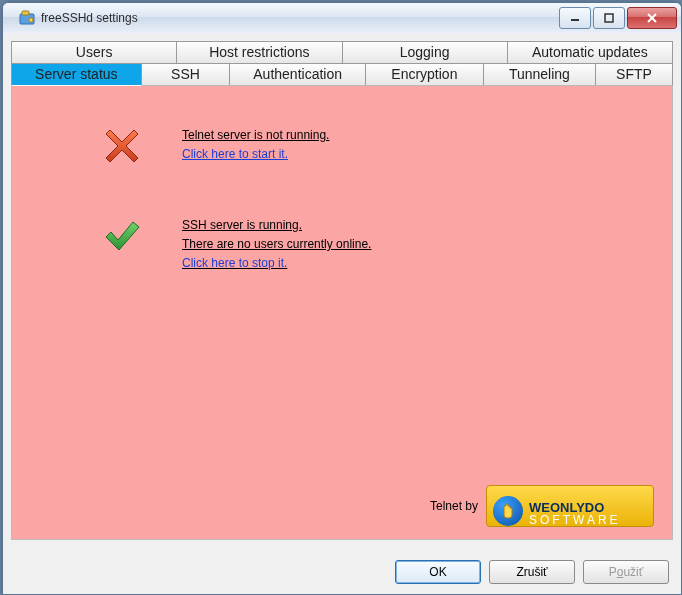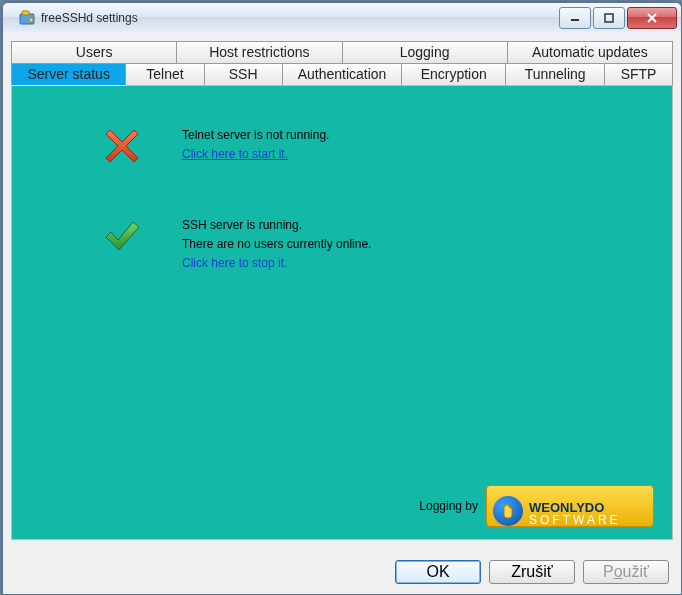--- a/index.html
+++ b/index.html
@@ -14,36 +14,36 @@
   .tabframe{background:#fff;border:1px solid #bbb;height:calc(100% - 48px);position:relative;}
   
   .tabs-row{display:flex;position:relative;}
   .tabs-row.top{position:absolute;top:-44px;left:0;right:0;}
   .tabs-row.bottom{position:absolute;top:-22px;left:0;right:0;}
   .tab{flex:1;height:21px;border:1px solid #9a9a9a;border-bottom:1px solid #9a9a9a;background:linear-gradient(to bottom,#fdfdfd,#e7e7e7);text-align:center;line-height:21px;font-size:14px;color:#222;margin-left:-1px;}
   .tab:first-child{margin-left:0;}
   .tab.active{background:#0ea5e9;border-bottom:1px solid #fff;z-index:3;position:relative;}
   .tabhost{position:relative;margin-top:44px;height:calc(100% - 44px);}
   
-  .content{position:absolute;top:0;left:0;right:0;bottom:0;padding:40px 41px 0 30px;background:#14b8a6;}
+  .content{position:absolute;top:0;left:0;right:0;bottom:0;padding:40px 41px 0 30px;background:#fca5a5;text-decoration:underline;}
   .status-row{display:flex;align-items:flex-start;margin-bottom:50px;}
   .status-icon{width:40px;height:40px;margin-left:60px;margin-right:40px;flex-shrink:0;}
   .status-text{line-height:1.6;}
   .link{color:#1a3fd4;text-decoration:underline;cursor:pointer;}
   .link2{color:#1a3fd4;cursor:pointer;}
   .footer{position:absolute;left:18px;right:18px;bottom:12px;display:flex;align-items:flex-end;}
   .version{color:#222;}
   .powered{margin-left:auto;display:flex;align-items:center;gap:8px;}
   .logo{width:160px;height:40px;border-radius:4px;background:linear-gradient(to bottom,#ffd94a,#eab308);border:1px solid #c28e07;display:flex;align-items:flex-end;padding-left:6px;position:relative;}
   .logo .hand{width:30px;height:30px;border-radius:50%;background:radial-gradient(circle at 35% 30%,#3aa0ff,#0a4fa0);margin-right:6px;display:flex;align-items:center;justify-content:center;}
   .logo .txt{color:#0a2f5c;font-weight:bold;font-size:13px;line-height:1;}
   .logo .txt small{display:block;font-size:12px;color:#fff;letter-spacing:3px;font-weight:normal;}
   
   .dlgbtns{position:absolute;right:12px;bottom:10px;display:flex;gap:8px;}
-  .dlgbtn{width:86px;height:24px;border:1px solid #8a8a8a;border-radius:3px;background:linear-gradient(to bottom,#fcfcfc,#e3e3e3);font-size:16px;}
+  .dlgbtn{width:86px;height:24px;border:1px solid #8a8a8a;border-radius:3px;background:linear-gradient(to bottom,#fcfcfc,#e3e3e3);font-size:12px;}
   .dlgbtn.default{border-color:#2a6fb5;box-shadow:0 0 0 1px #7fb3e1 inset;background:linear-gradient(to bottom,#f6fbff,#dceaf7);}
   .dlgbtn:disabled{color:#9a9a9a;}
   .mnemonic{text-decoration:underline;}
 </style>
 </head>
 <body>
 
 <div class="window">
   <div class="titlebar">
     <span class="icon">
@@ -77,21 +77,20 @@
   <div class="body">
     <div class="tabhost">
       <div class="tabs-row top">
         <div class="tab">Users</div>
         <div class="tab">Host restrictions</div>
         <div class="tab">Logging</div>
         <div class="tab">Automatic updates</div>
       </div>
       <div class="tabs-row bottom">
         <div class="tab active" style="flex:1.1">Server status</div>
-        <div class="tab" style="flex:0.75">Telnet</div>
         <div class="tab" style="flex:0.75">SSH</div>
         <div class="tab" style="flex:1.15">Authentication</div>
         <div class="tab" style="flex:1.0">Encryption</div>
         <div class="tab" style="flex:0.95">Tunneling</div>
         <div class="tab" style="flex:0.65">SFTP</div>
       </div>
 
       <div class="tabframe">
         <div class="content">
 
@@ -127,21 +126,21 @@
             </div>
             <div class="status-text">
               <div>SSH server is running.</div>
               <div>There are no users currently online.</div>
               <span class="link2">Click here to stop it.</span>
             </div>
           </div>
 
           <div class="footer">
             <div class="powered">
-              <span>Logging by</span>
+              <span>Telnet by</span>
               <div class="logo">
                 <div class="hand">
                   <svg width="20" height="20" viewBox="0 0 20 20">
                       <path d="M6 14 V5 h2 V3 h2 v2 h2 v2 h2 v7 a3 3 0 0 1 -3 3 H9 a3 3 0 0 1 -3 -3 Z" fill="#ffd94a" stroke="#a07f1a"></path>
                     </svg>
                 </div>
                 <div class="txt">
                   <span>WEONLYDO</span>
                   <small>SOFTWARE</small>
                 </div>

